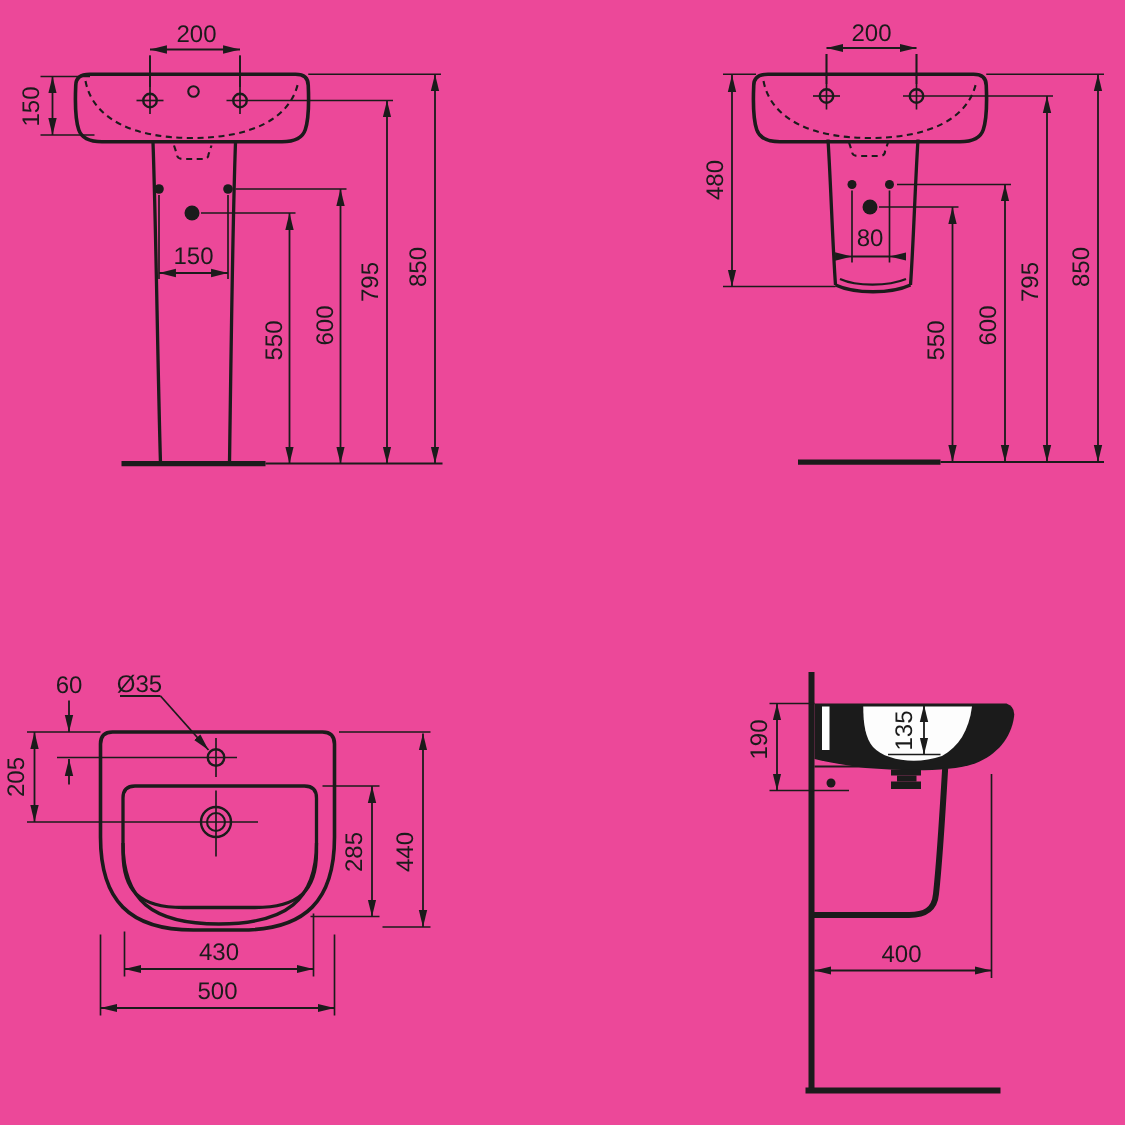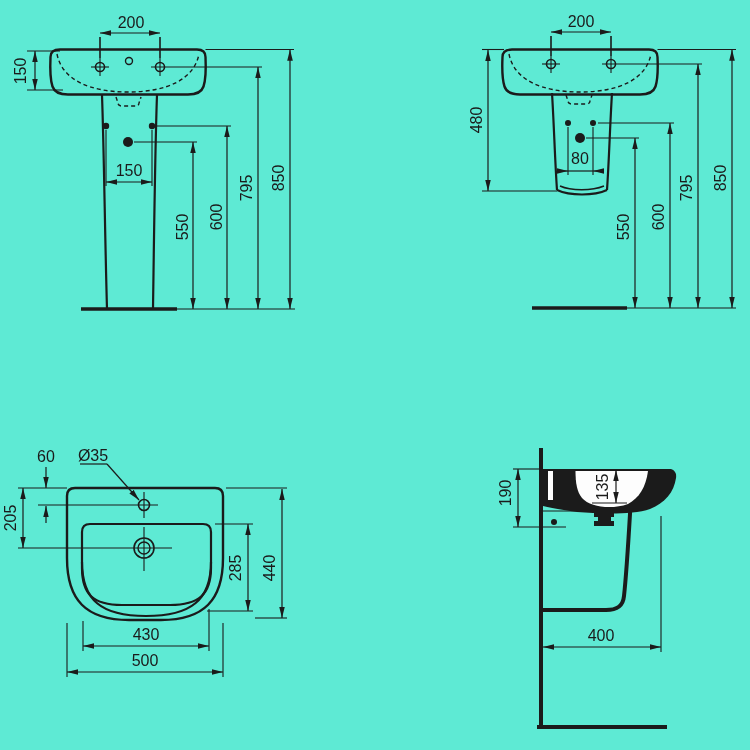--- a/index.html
+++ b/index.html
@@ -1,16 +1,16 @@
 <!DOCTYPE html>
 <html><head>
 <meta charset="utf-8">
 <style>
   html,body{margin:0;padding:0;background:#fdfdfd;}
-  .stage{width:750px;height:750px;position:relative;background:#5eead4;overflow:hidden;}
+  .stage{width:750px;height:750px;position:relative;background:#ec4899;overflow:hidden;}
   svg{display:block;}
   .t{font-family:"Liberation Sans",sans-serif;font-size:16px;fill:#1b1b1b;text-anchor:middle;}
   .dim{stroke:#1b1b1b;stroke-width:1.2;fill:none;}
   .ext{stroke:#1b1b1b;stroke-width:1.1;fill:none;}
   .tick{stroke:#1b1b1b;stroke-width:1.1;fill:none;}
   .o24{stroke:#1b1b1b;stroke-width:2.4;fill:none;}
   .o22{stroke:#1b1b1b;stroke-width:2.2;fill:none;}
   .dash{stroke:#1b1b1b;stroke-width:1.4;fill:none;stroke-dasharray:4 3;}
   .thick{stroke:#1b1b1b;stroke-width:4;fill:none;stroke-linecap:square;}
   .fthick{stroke:#1b1b1b;stroke-width:3.5;fill:none;stroke-linecap:butt;}

